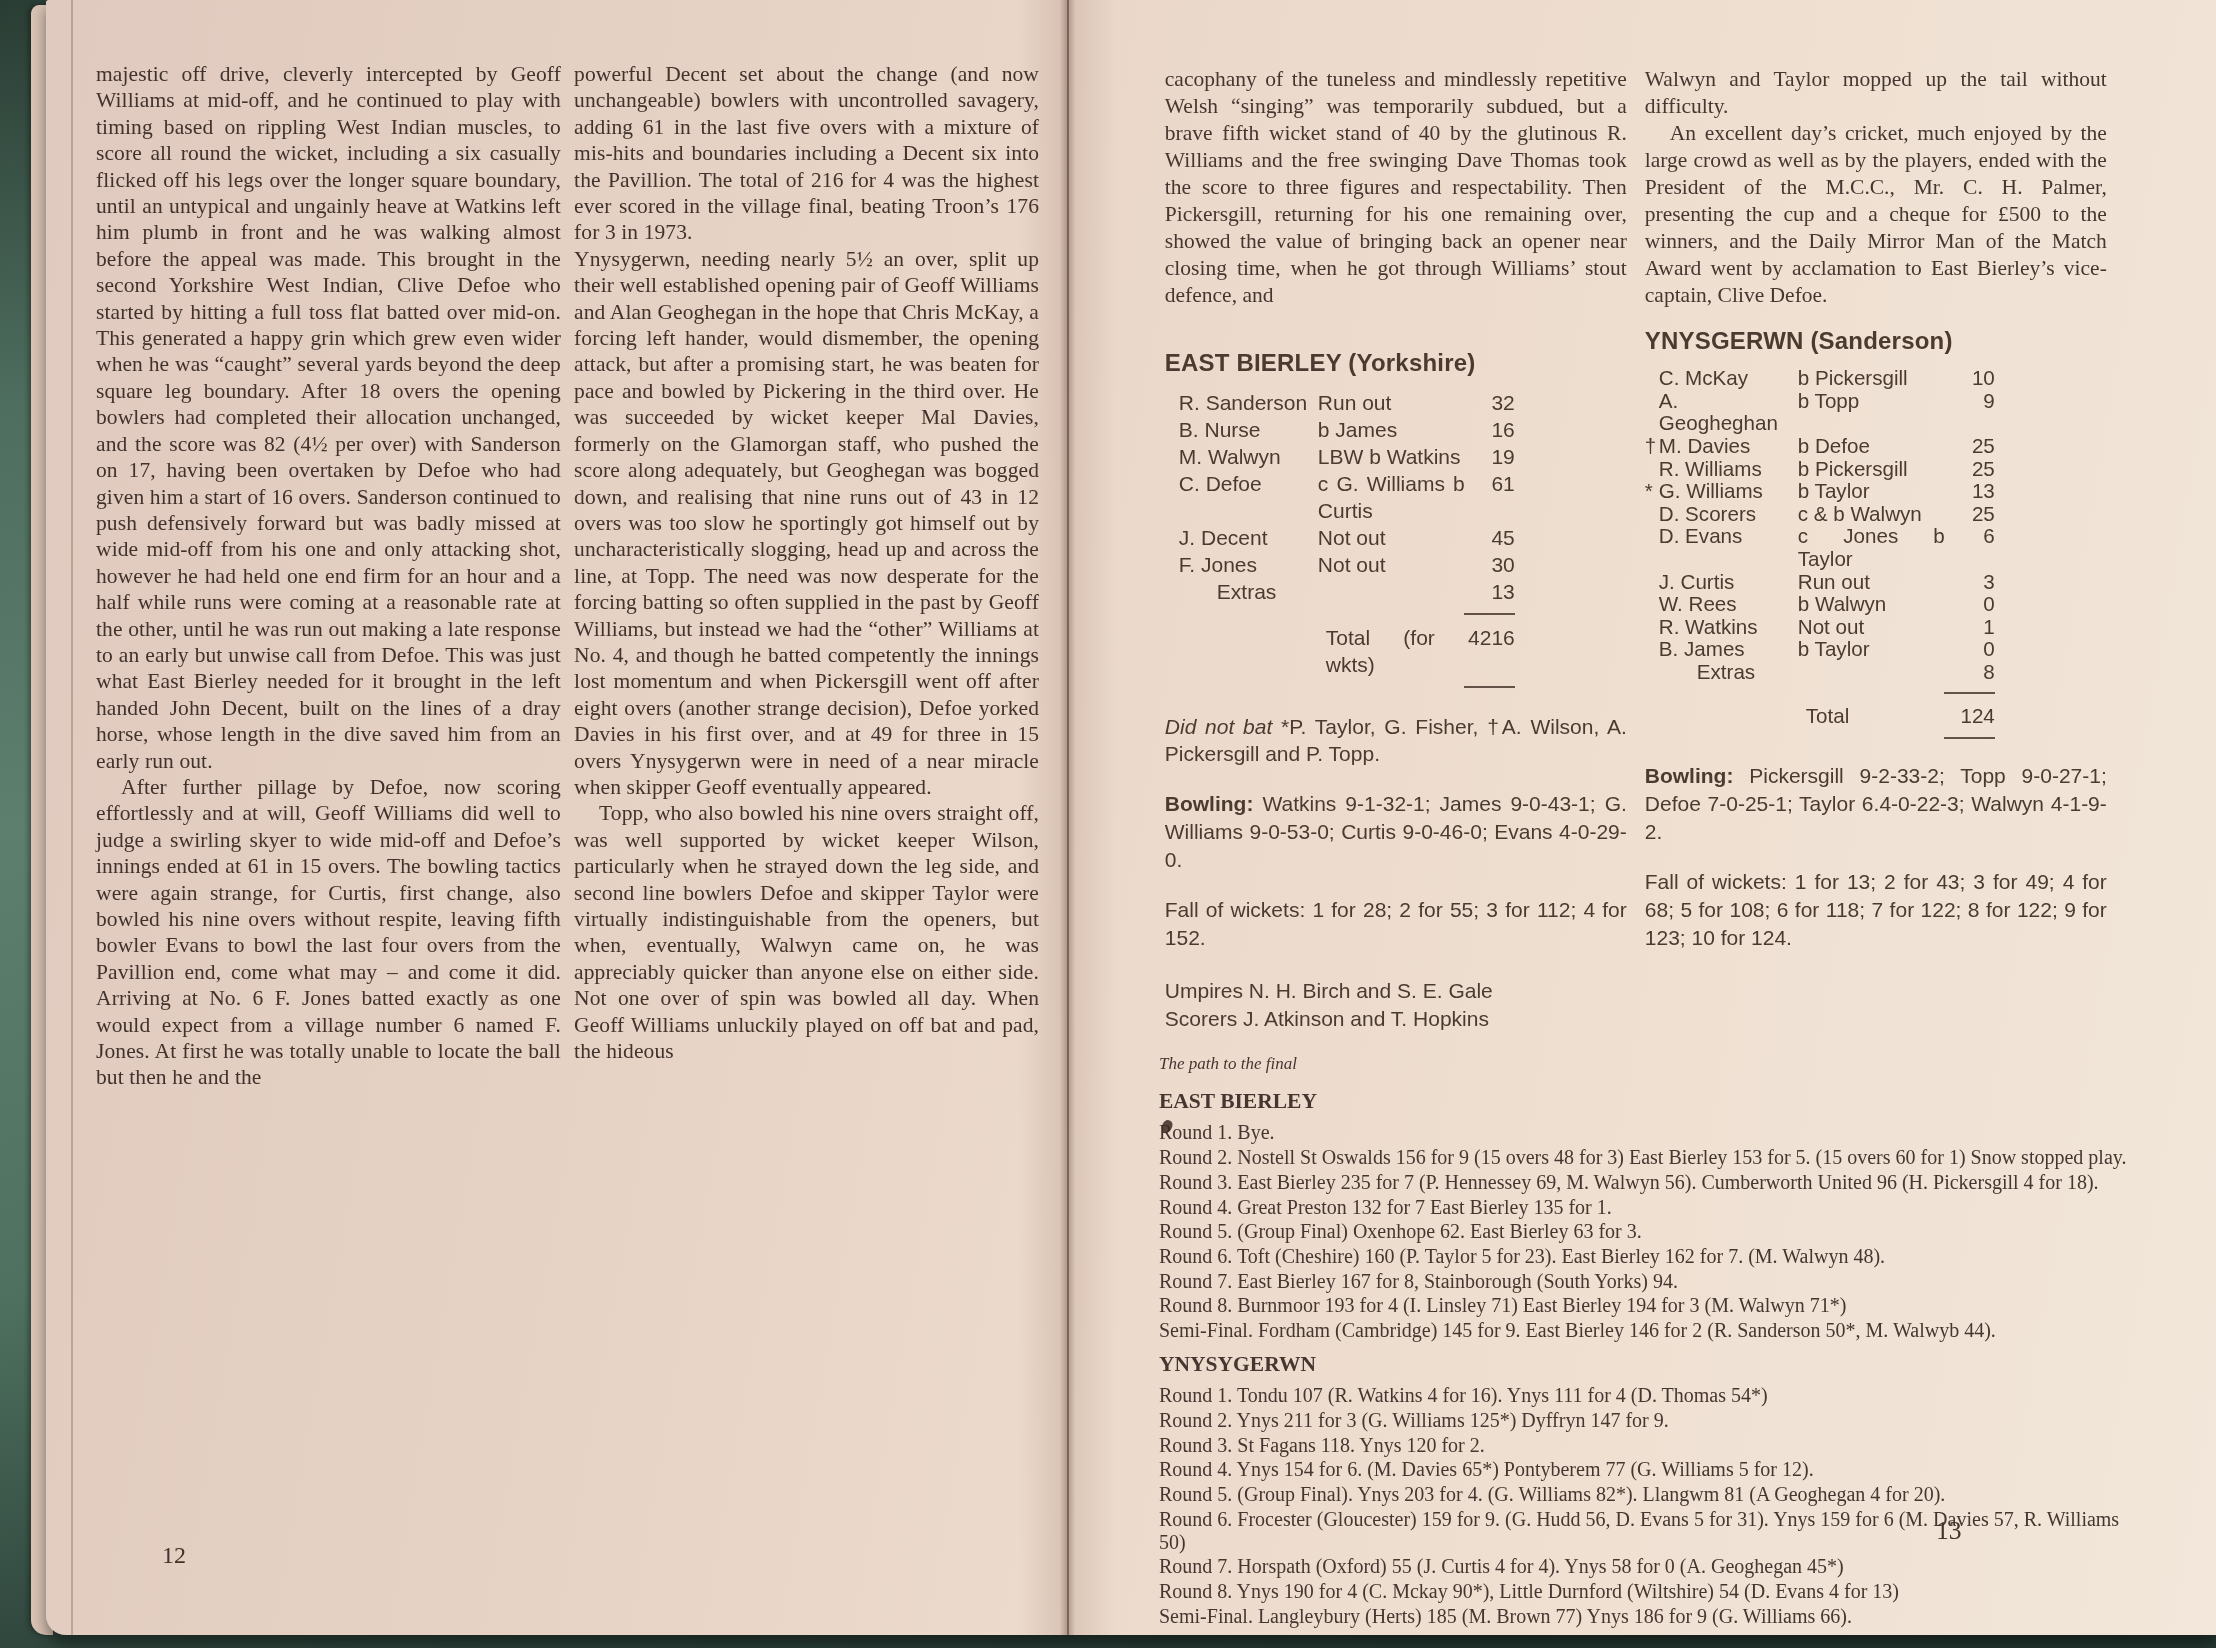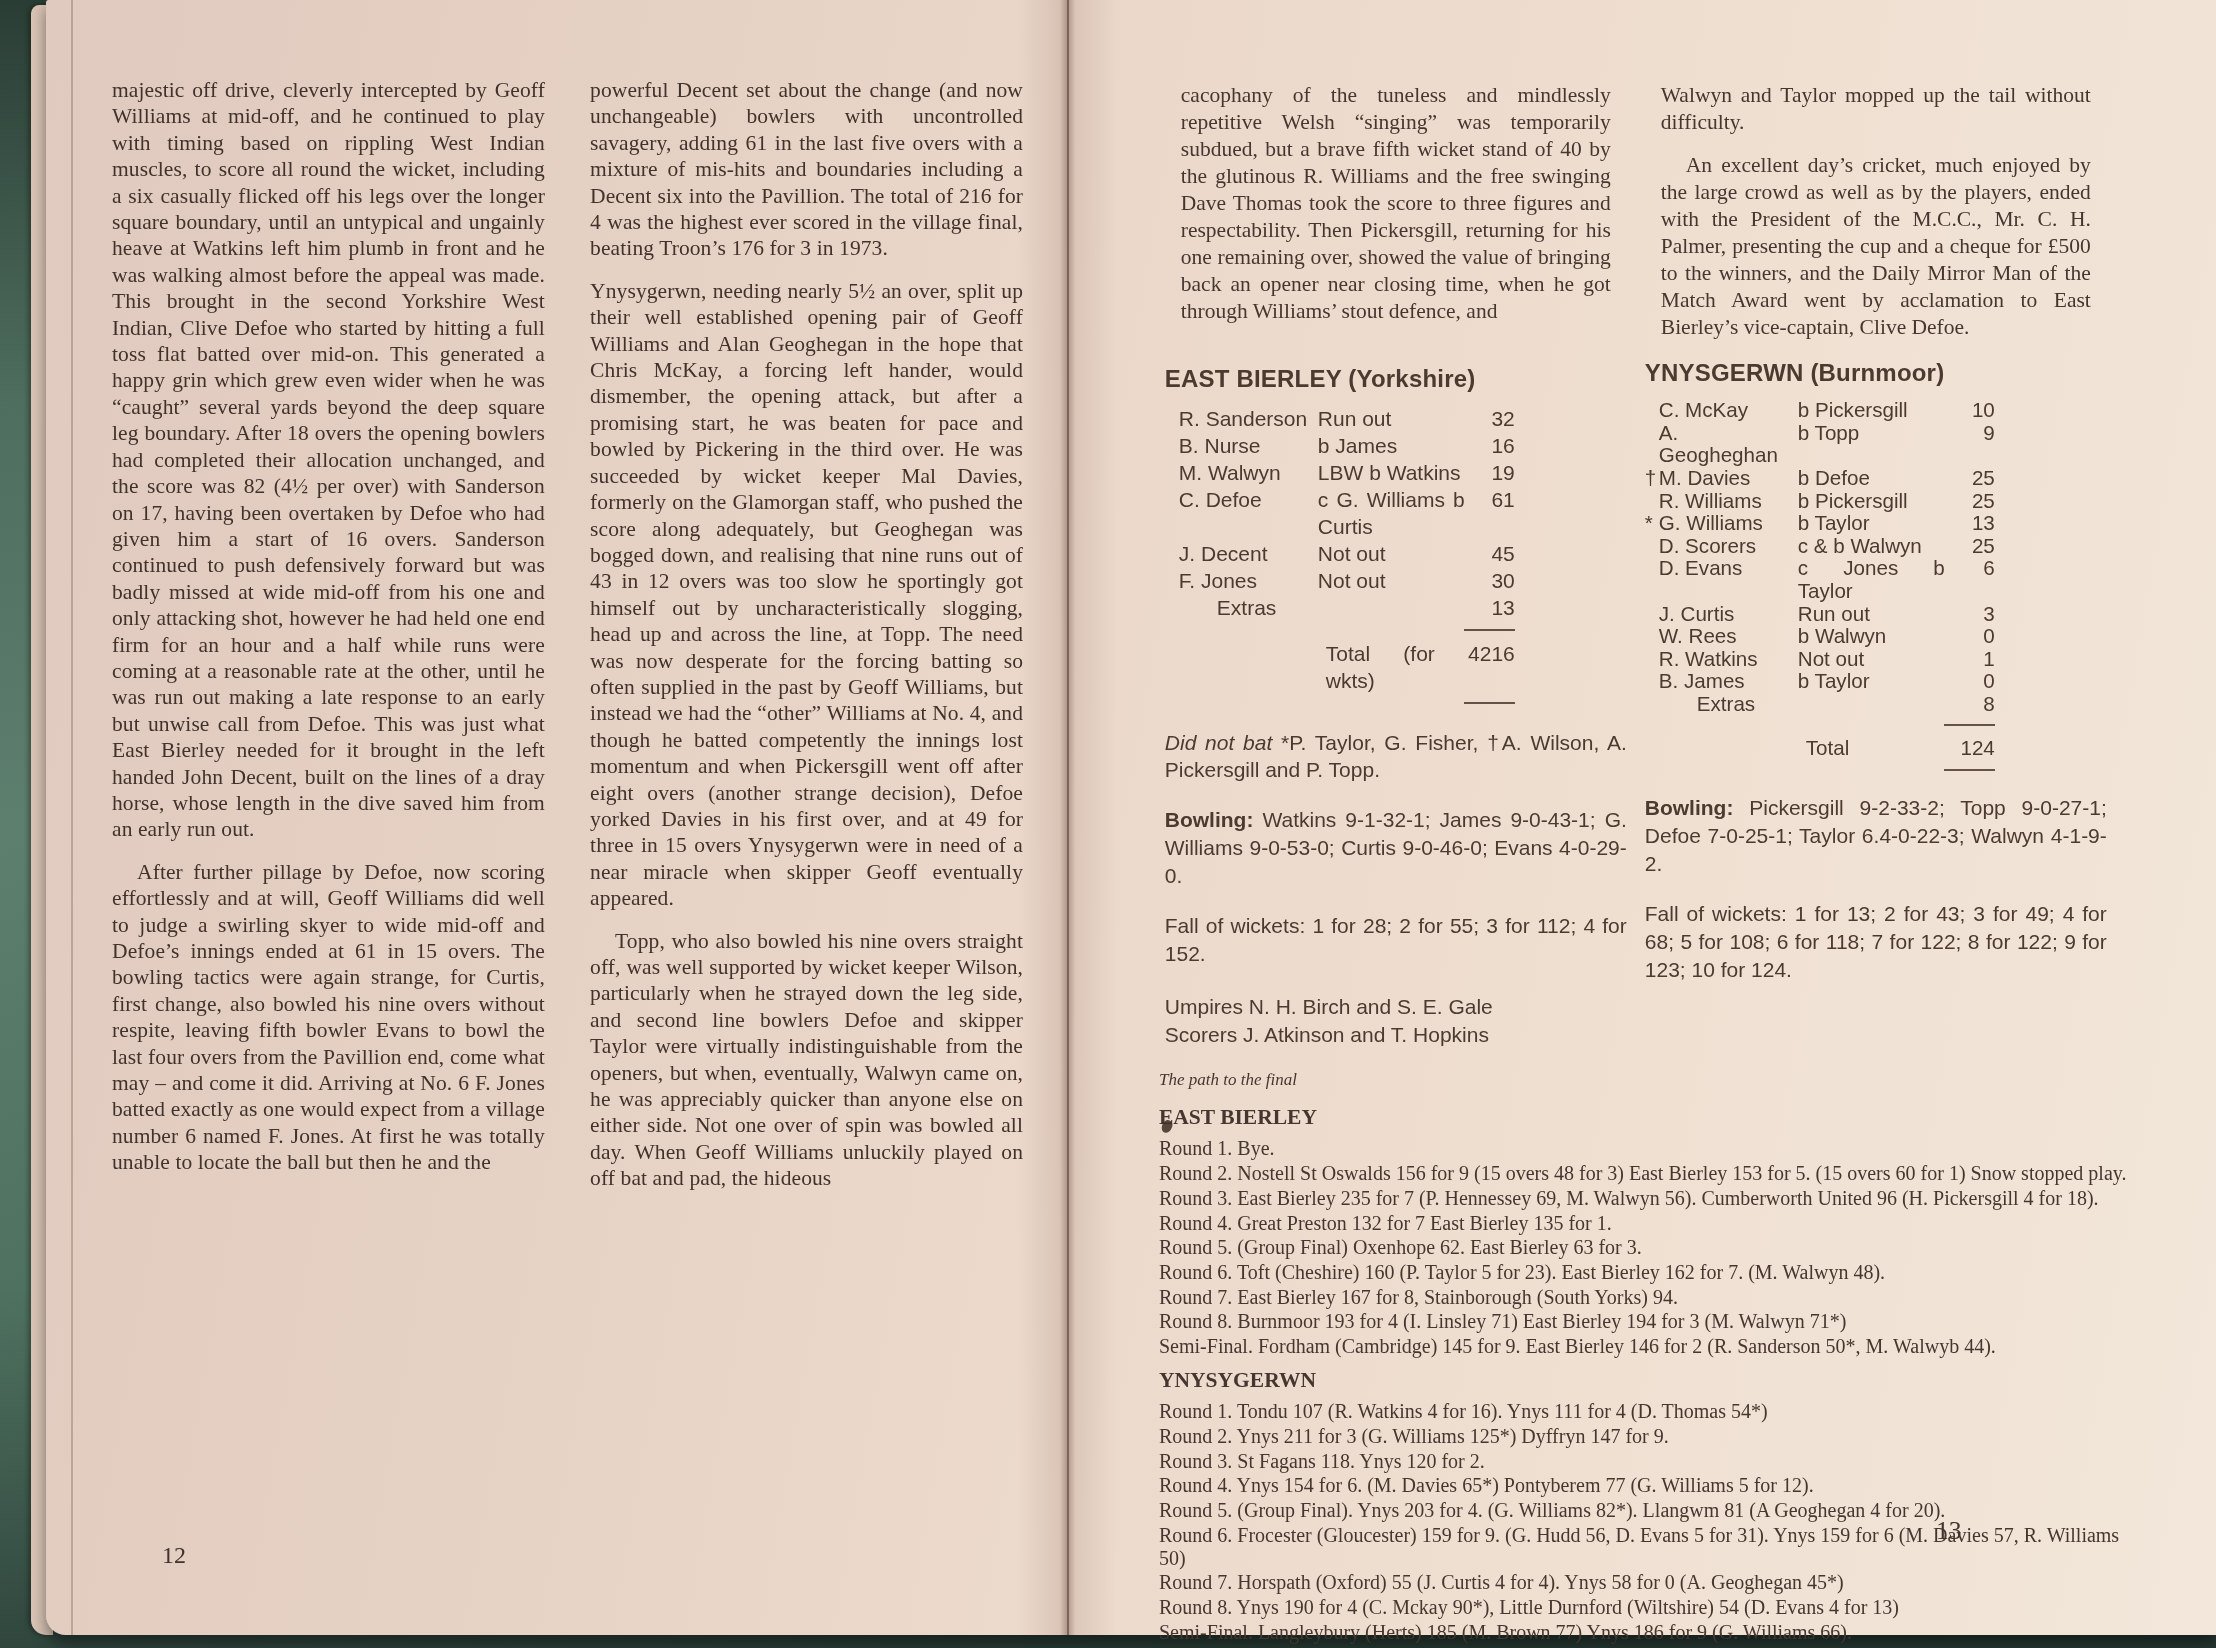--- a/index.html
+++ b/index.html
@@ -19,21 +19,21 @@
   .speck{position:absolute;left:1116px;top:1120px;width:10px;height:13.2px;background:#3c2b22;border-radius:50% 40% 55% 45%;transform:rotate(18deg);opacity:.85;}
 
   .page{position:absolute;top:0;height:100%;box-sizing:border-box;color:#41322b;}
   .page-left{left:0;width:1021px;padding:61px 28px 0 50px;}
   .page-right{left:1021px;width:1149px;padding:66px 16.5px 0 92px;color:#463630;}
 
   .columns{display:flex;gap:13.2px;}
   .col{width:479px;text-align:justify;font-size:21.5px;line-height:26.4px;letter-spacing:0.1px;}
   .rp-cols{display:flex;gap:18px;margin-left:5.8px;}
   .rcol{width:462px;text-align:justify;font-size:21.5px;line-height:27px;}
-  p{margin:16px;}
+  p{margin:0;}
   p.indent{text-indent:25px;}
 
   
   .card{font-family:"Liberation Sans",sans-serif;color:#4b3a30;}
   .card-eb{margin-top:40px;}
   .card-yn{margin-top:18px;}
   .card-title{font-weight:bold;font-size:24px;letter-spacing:0.2px;margin-bottom:13.2px;}
   .card-table{width:350px;box-sizing:border-box;padding-left:14px;}
   .bat-row{display:grid;grid-template-columns:139px 1fr 50px;}
   .card-eb .bat-row{font-size:21px;line-height:27px;}
@@ -143,21 +143,21 @@
               <div>Scorers J. Atkinson and T. Hopkins</div>
             </div>
           </div>
         </div>
 
         <div class="rcol">
           <p>Walwyn and Taylor mopped up the tail without difficulty.</p>
           <p class="indent">An excellent day’s cricket, much enjoyed by the large crowd as well as by the players, ended with the President of the M.C.C., Mr. C. H. Palmer, presenting the cup and a cheque for £500 to the winners, and the Daily Mirror Man of the Match Award went by acclamation to East Bierley’s vice-captain, Clive Defoe.</p>
 
           <div class="card card-yn">
-            <div class="card-title">YNYSGERWN (Burnmoor)</div>
+            <div class="card-title">YNYSGERWN (Sanderson)</div>
             <div class="card-table">
               <div class="bat-row">
                 <span class="bat-name"><span class="pfx"></span><span>C. McKay</span></span>
                 <span class="bat-dis">b Pickersgill</span>
                 <span class="bat-runs">10</span>
               </div>
               <div class="bat-row">
                 <span class="bat-name"><span class="pfx"></span><span>A. Geogheghan</span></span>
                 <span class="bat-dis">b Topp</span>
                 <span class="bat-runs">9</span>

